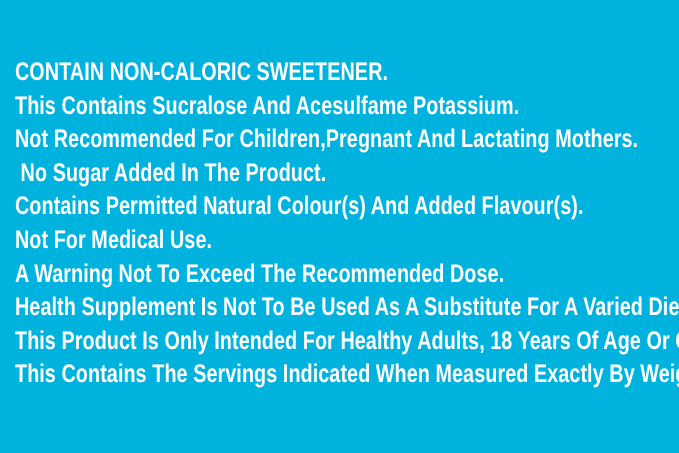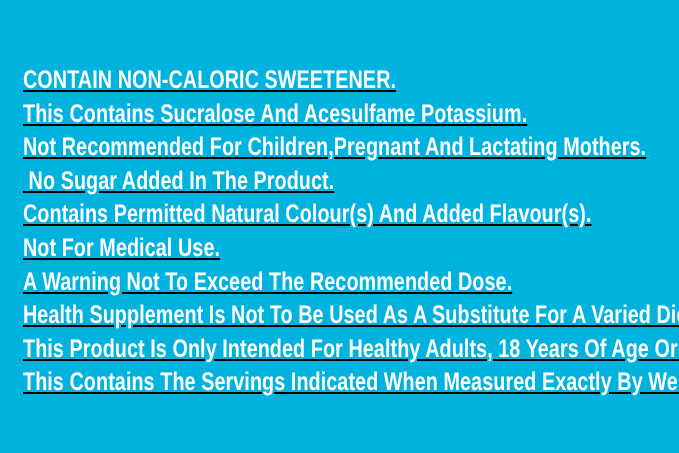--- a/index.html
+++ b/index.html
@@ -19,24 +19,23 @@
     height: 453px;
     background: #00b3de;
     box-sizing: border-box;
     overflow: hidden;
   }
   #warning-list {
     position: absolute;
     left: 15px;
     top: 56px;
     right: 4px;
-    margin: 8px;
+    margin: 0;
     padding: 0;
     list-style: none;
-    text-decoration: underline;
   }
   .warning-line {
     display: block;
     height: 33.6px;
     line-height: 33.6px;
     white-space: pre;
     color: #fdfdfd;
     font-family: "Liberation Sans", "DejaVu Sans", sans-serif;
     font-size: 25.5px;
     font-weight: 700;

